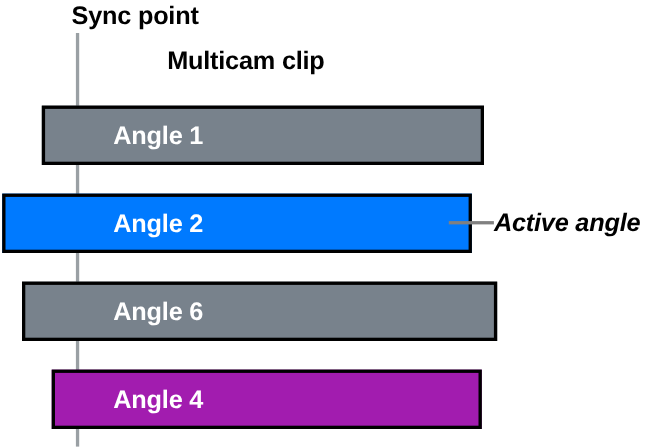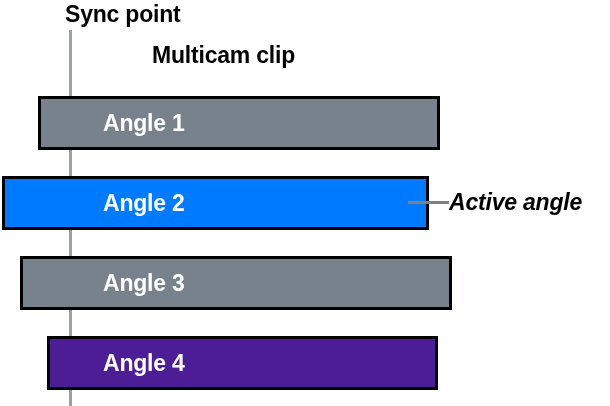--- a/index.html
+++ b/index.html
@@ -62,21 +62,21 @@
     font-weight: bold;
     font-size: 23px;
     line-height: 23px;
     white-space: nowrap;
     letter-spacing: -0.2px;
   }
 
   #angle-bar-1 { left: 38px; top: 96px;  width: 402px; height: 54px; background: #78828c; }
   #angle-bar-2 { left: 2px;  top: 176px; width: 427px; height: 54px; background: #007aff; }
   #angle-bar-3 { left: 20px; top: 256px; width: 432px; height: 54px; background: #78828c; }
-  #angle-bar-4 { left: 47px; top: 336px; width: 391px; height: 54px; background: #4c1d95; }
+  #angle-bar-4 { left: 47px; top: 336px; width: 391px; height: 54px; background: #a21caf; }
 
   #angle-bar-1 .angle-bar-label { left: 62px; }
   #angle-bar-2 .angle-bar-label { left: 98px; }
   #angle-bar-3 .angle-bar-label { left: 80px; }
   #angle-bar-4 .angle-bar-label { left: 53px; }
 
   
   #leader-line-active {
     position: absolute;
     left: 408px;
@@ -103,20 +103,20 @@
 
   <div class="angle-bar" id="angle-bar-2">
     <span class="angle-bar-label">Angle 2</span>
   </div>
 
   <div id="leader-line-active"></div>
 
   <div class="callout-label" id="label-active">Active angle</div>
 
   <div class="angle-bar" id="angle-bar-3">
-    <span class="angle-bar-label">Angle 3</span>
+    <span class="angle-bar-label">Angle 6</span>
   </div>
 
   <div class="angle-bar" id="angle-bar-4">
     <span class="angle-bar-label">Angle 4</span>
   </div>
 
 </div>
 
 </body></html>

